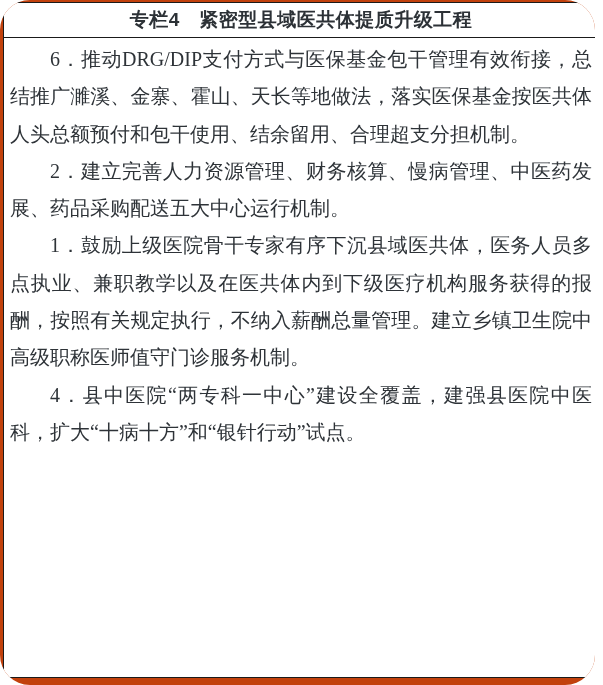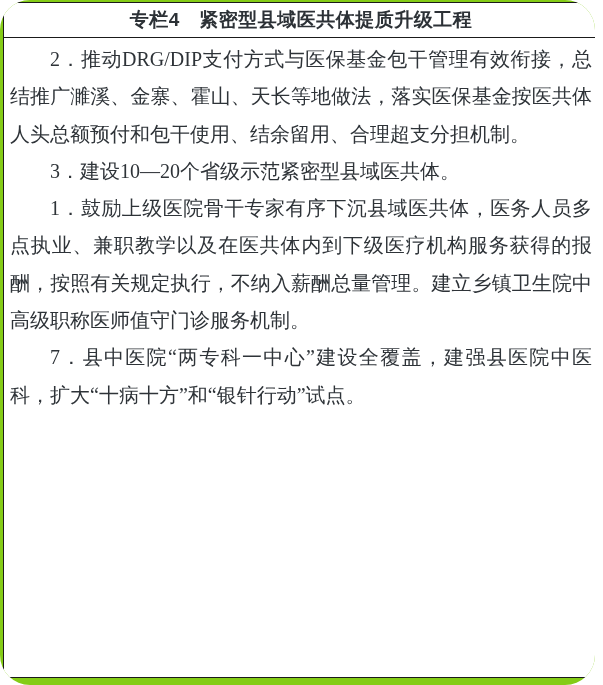--- a/index.html
+++ b/index.html
@@ -4,21 +4,21 @@
 <style>
   html, body {
     margin: 0;
     padding: 0;
     background: #ffffff;
   }
   .page {
     position: relative;
     width: 595px;
     height: 685px;
-    background: #84cc16;
+    background: #c2410c;
     overflow: hidden;
     font-family: "Liberation Serif", "DejaVu Serif", serif;
     border-radius: 30px;
   }
   .panel {
     position: absolute;
     left: 3px;
     top: 2px;
     width: 596px;
     height: 676px;
@@ -53,19 +53,19 @@
     text-indent: 2em;
   }
 </style>
 </head>
 <body>
 
 <div class="page">
   <div class="panel">
     <div class="panel-title">专栏4　紧密型县域医共体提质升级工程</div>
     <div class="panel-body">
-      <p>2．推动DRG/DIP支付方式与医保基金包干管理有效衔接，总结推广濉溪、金寨、霍山、天长等地做法，落实医保基金按医共体人头总额预付和包干使用、结余留用、合理超支分担机制。</p>
-      <p>3．建设10—20个省级示范紧密型县域医共体。</p>
+      <p>6．推动DRG/DIP支付方式与医保基金包干管理有效衔接，总结推广濉溪、金寨、霍山、天长等地做法，落实医保基金按医共体人头总额预付和包干使用、结余留用、合理超支分担机制。</p>
+      <p>2．建立完善人力资源管理、财务核算、慢病管理、中医药发展、药品采购配送五大中心运行机制。</p>
       <p>1．鼓励上级医院骨干专家有序下沉县域医共体，医务人员多点执业、兼职教学以及在医共体内到下级医疗机构服务获得的报酬，按照有关规定执行，不纳入薪酬总量管理。建立乡镇卫生院中高级职称医师值守门诊服务机制。</p>
-      <p>7．县中医院“两专科一中心”建设全覆盖，建强县医院中医科，扩大“十病十方”和“银针行动”试点。</p>
+      <p>4．县中医院“两专科一中心”建设全覆盖，建强县医院中医科，扩大“十病十方”和“银针行动”试点。</p>
     </div>
   </div>
 </div>
 
 </body></html>

